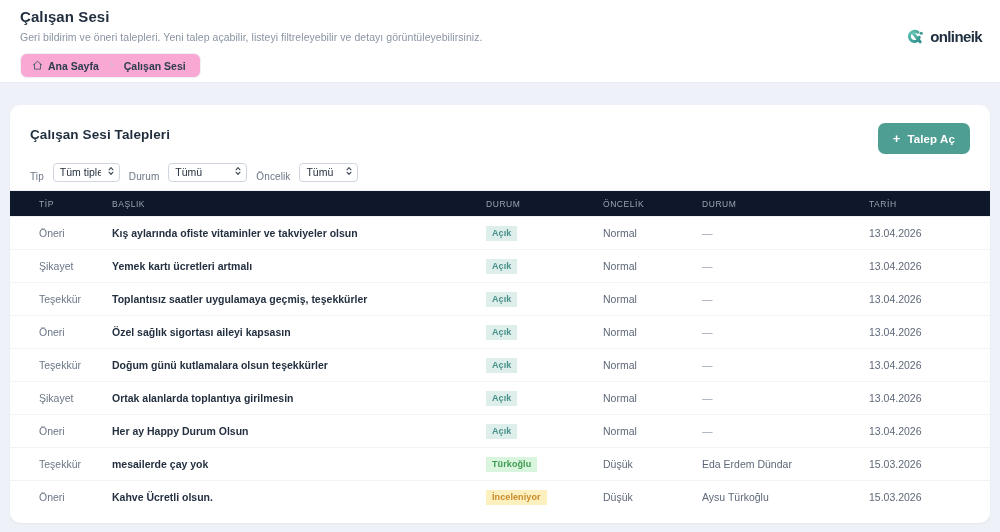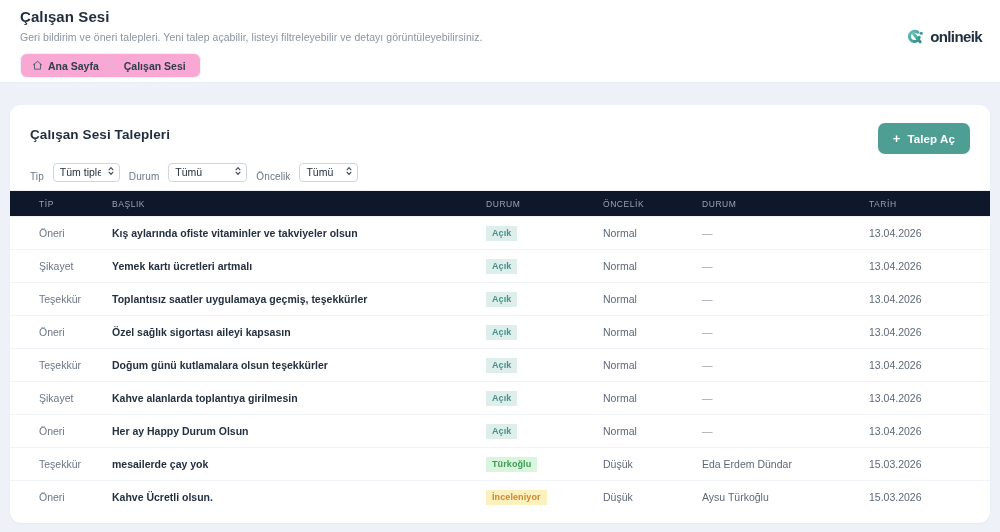--- a/index.html
+++ b/index.html
@@ -305,21 +305,21 @@
           <tr>
             <td class="c-tip tip">Teşekkür</td>
             <td class="c-bas bas">Doğum günü kutlamalara olsun teşekkürler</td>
             <td class="c-dur"><span class="badge acik">Açık</span></td>
             <td class="c-onc onc">Normal</td>
             <td class="c-ata ata dash">—</td>
             <td class="c-tar tar">13.04.2026</td>
           </tr>
           <tr>
             <td class="c-tip tip">Şikayet</td>
-            <td class="c-bas bas">Kahve alanlarda toplantıya girilmesin</td>
+            <td class="c-bas bas">Ortak alanlarda toplantıya girilmesin</td>
             <td class="c-dur"><span class="badge acik">Açık</span></td>
             <td class="c-onc onc">Normal</td>
             <td class="c-ata ata dash">—</td>
             <td class="c-tar tar">13.04.2026</td>
           </tr>
           <tr>
             <td class="c-tip tip">Öneri</td>
             <td class="c-bas bas">Her ay Happy Durum Olsun</td>
             <td class="c-dur"><span class="badge acik">Açık</span></td>
             <td class="c-onc onc">Normal</td>

